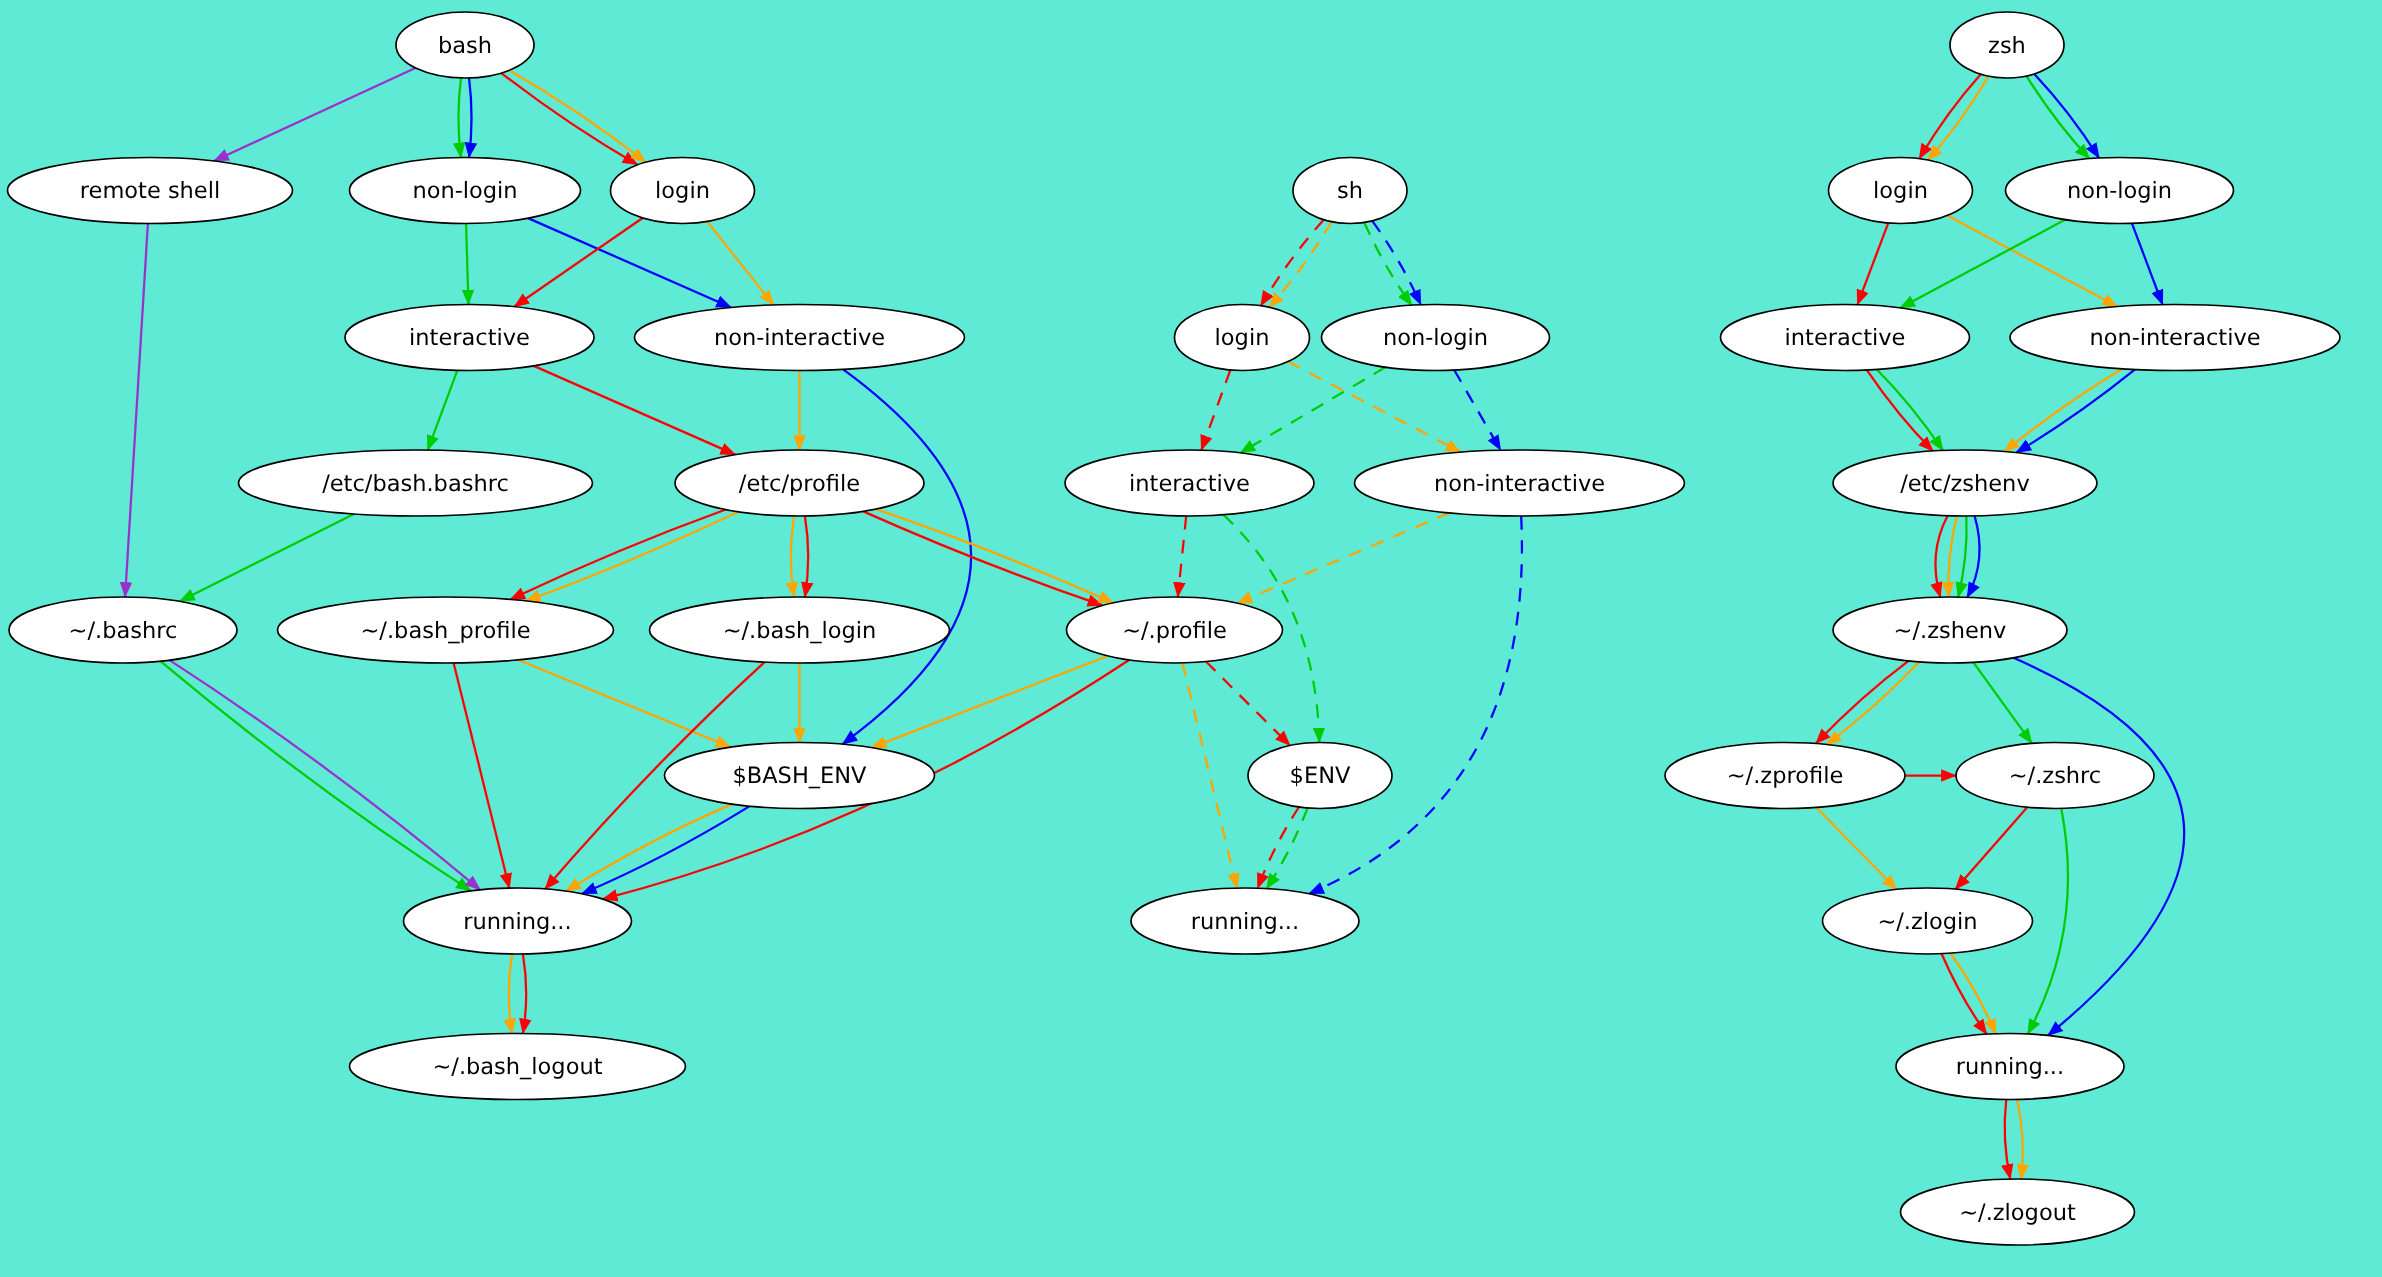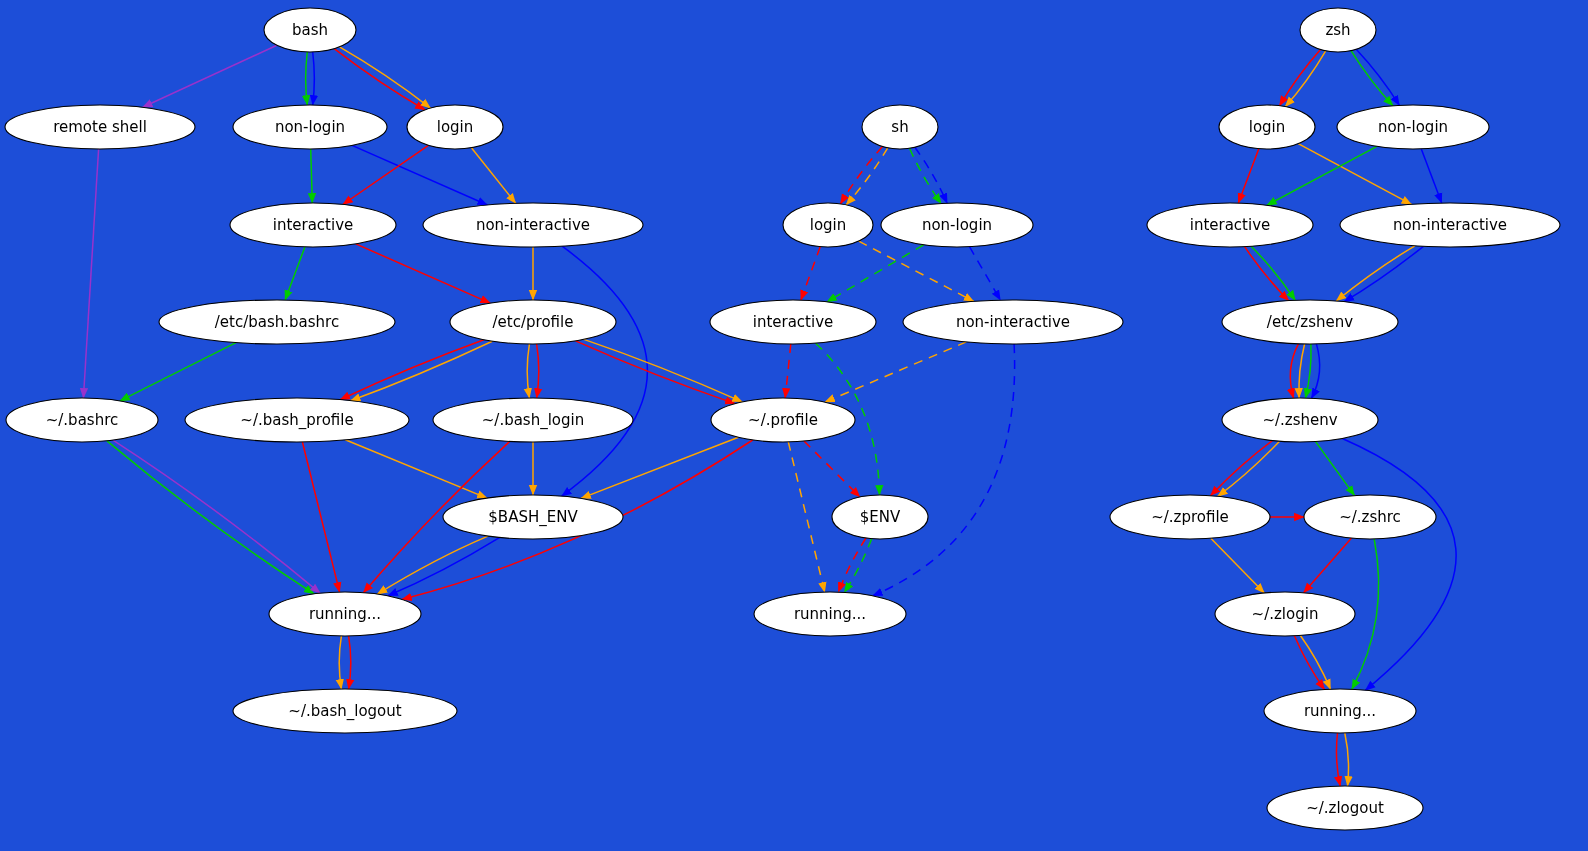--- a/index.html
+++ b/index.html
@@ -4,21 +4,21 @@
 <style>
   html, body {
     margin: 0;
     padding: 0;
     background: #ffffff;
     font-family: "DejaVu Sans", sans-serif;
   }
   .diagram-wrap {
     width: 1588px;
     height: 851px;
-    background: #1d4ed8;
+    background: #5eead4;
     overflow: hidden;
   }
   svg { display: block; }
   svg text {
     font-family: "DejaVu Sans", sans-serif;
     font-size: 15px;
     fill: #000000;
   }
   svg ellipse {
     fill: #ffffff;

